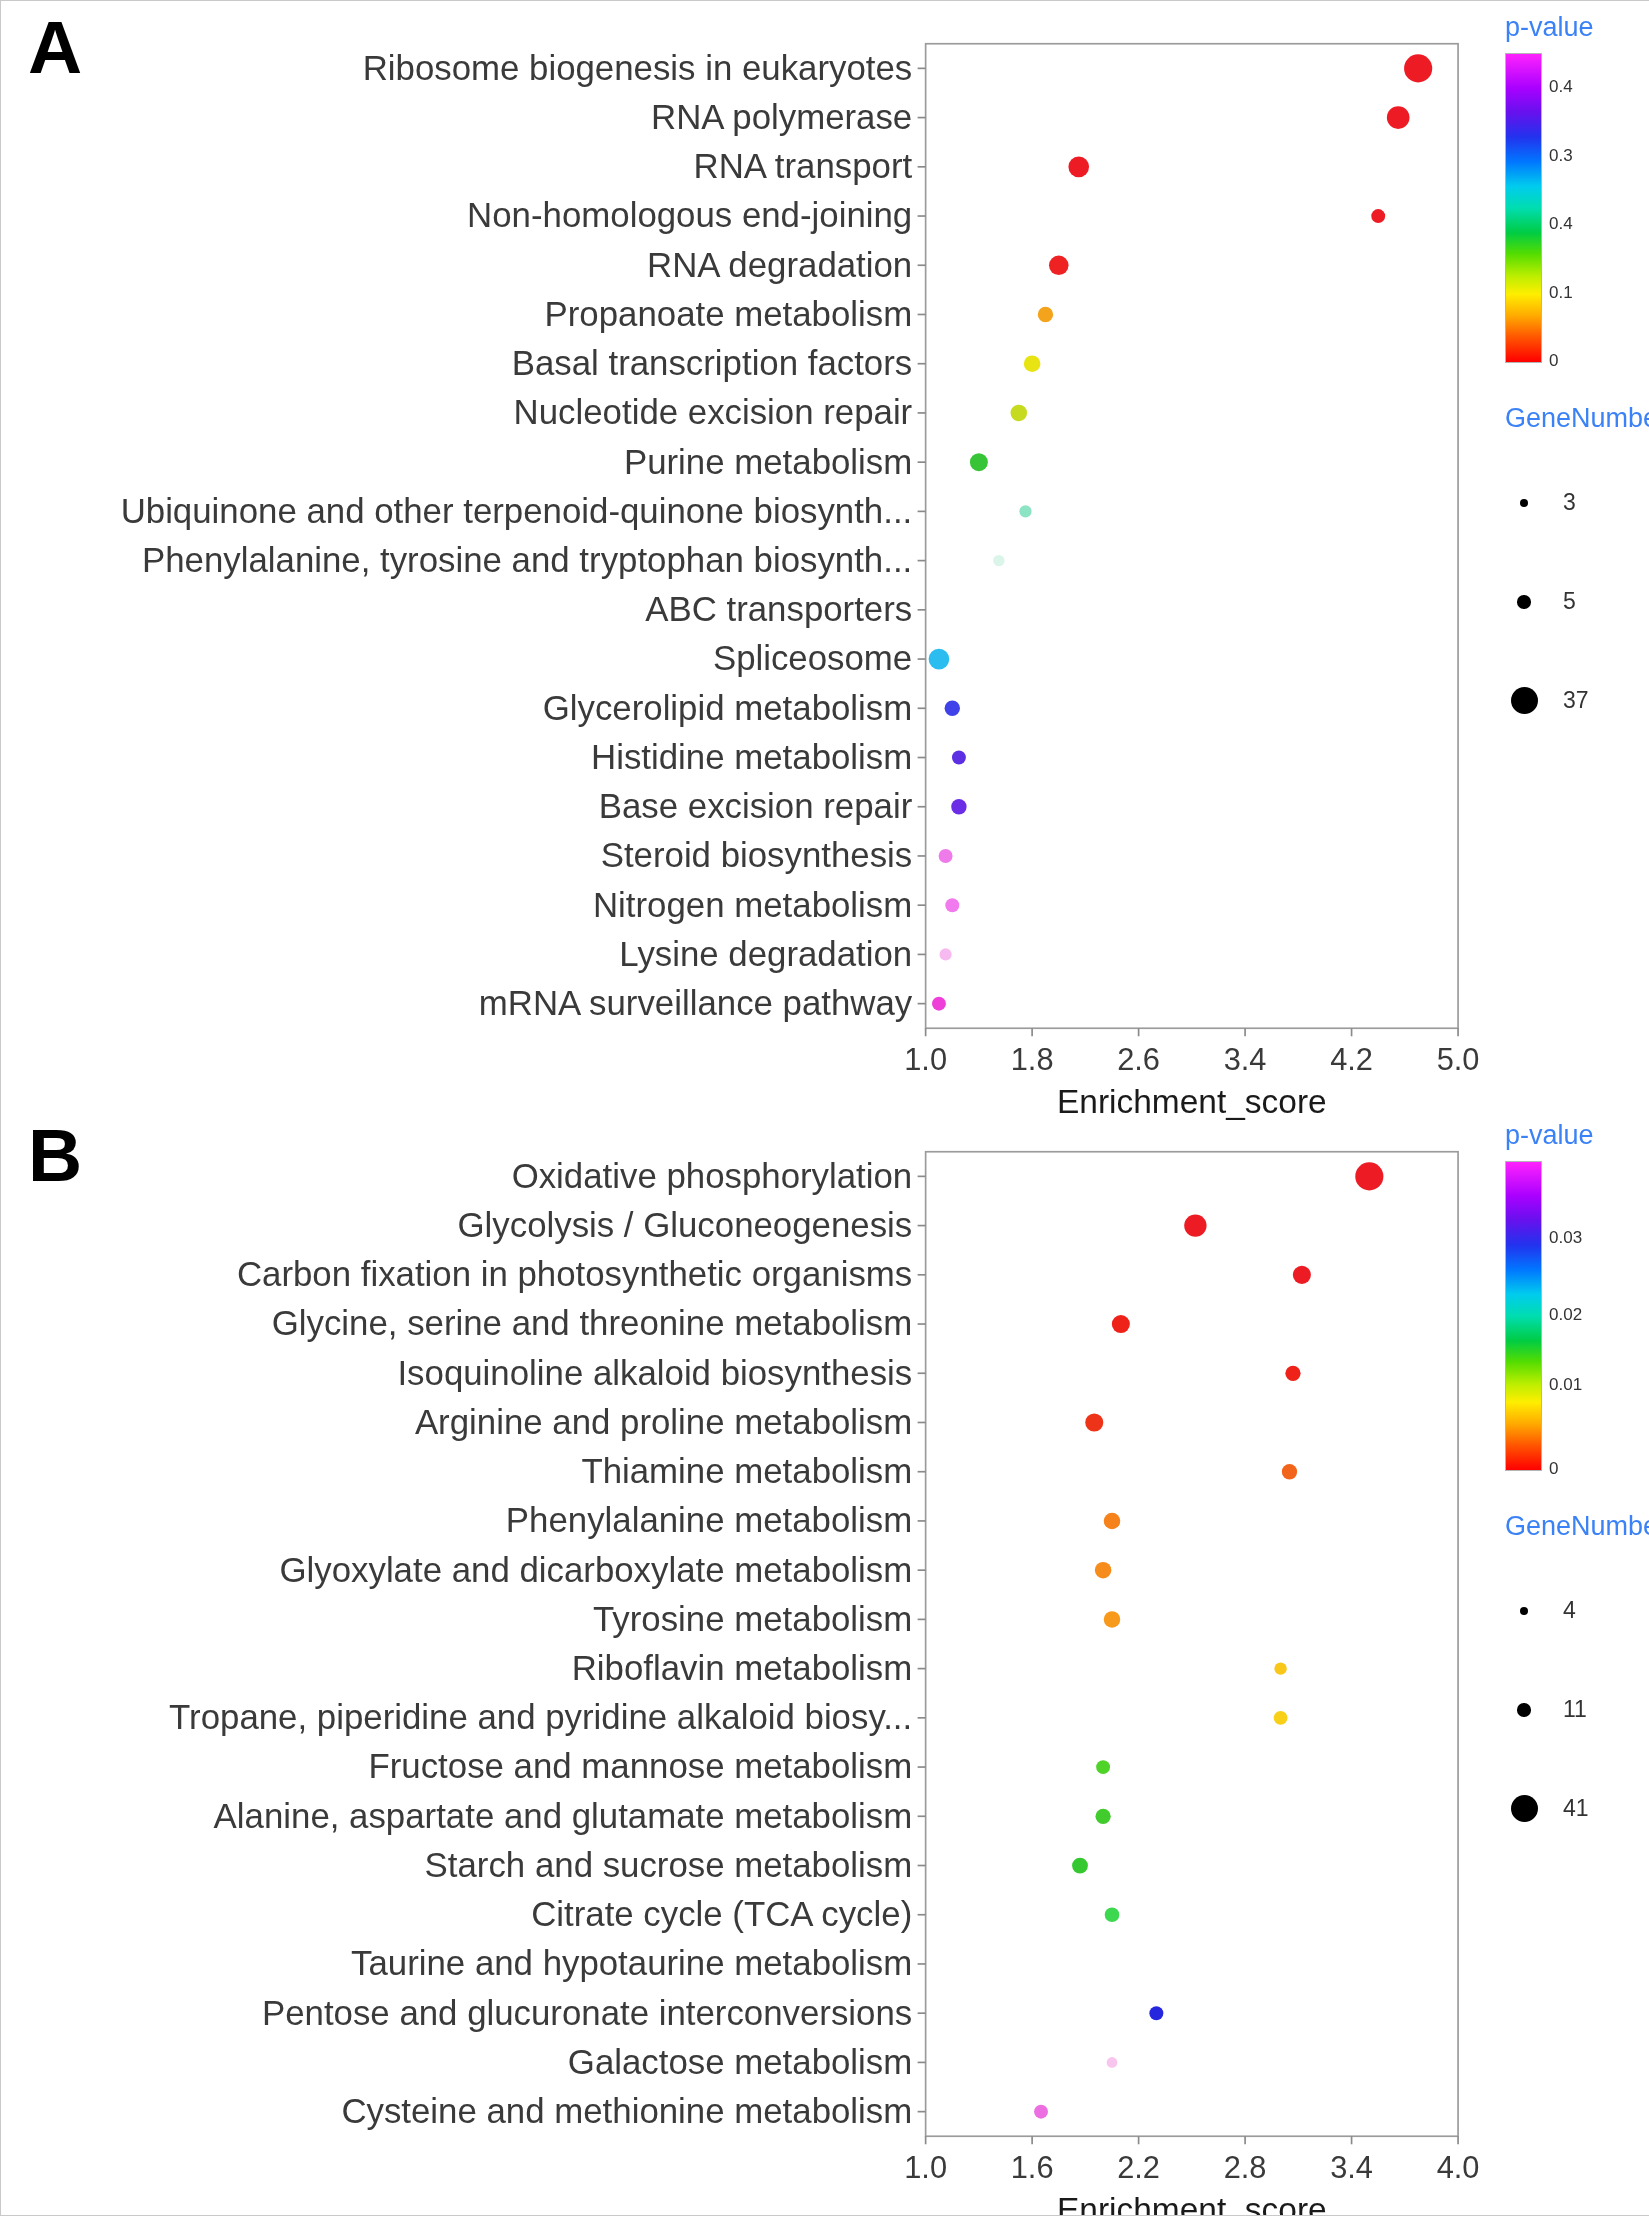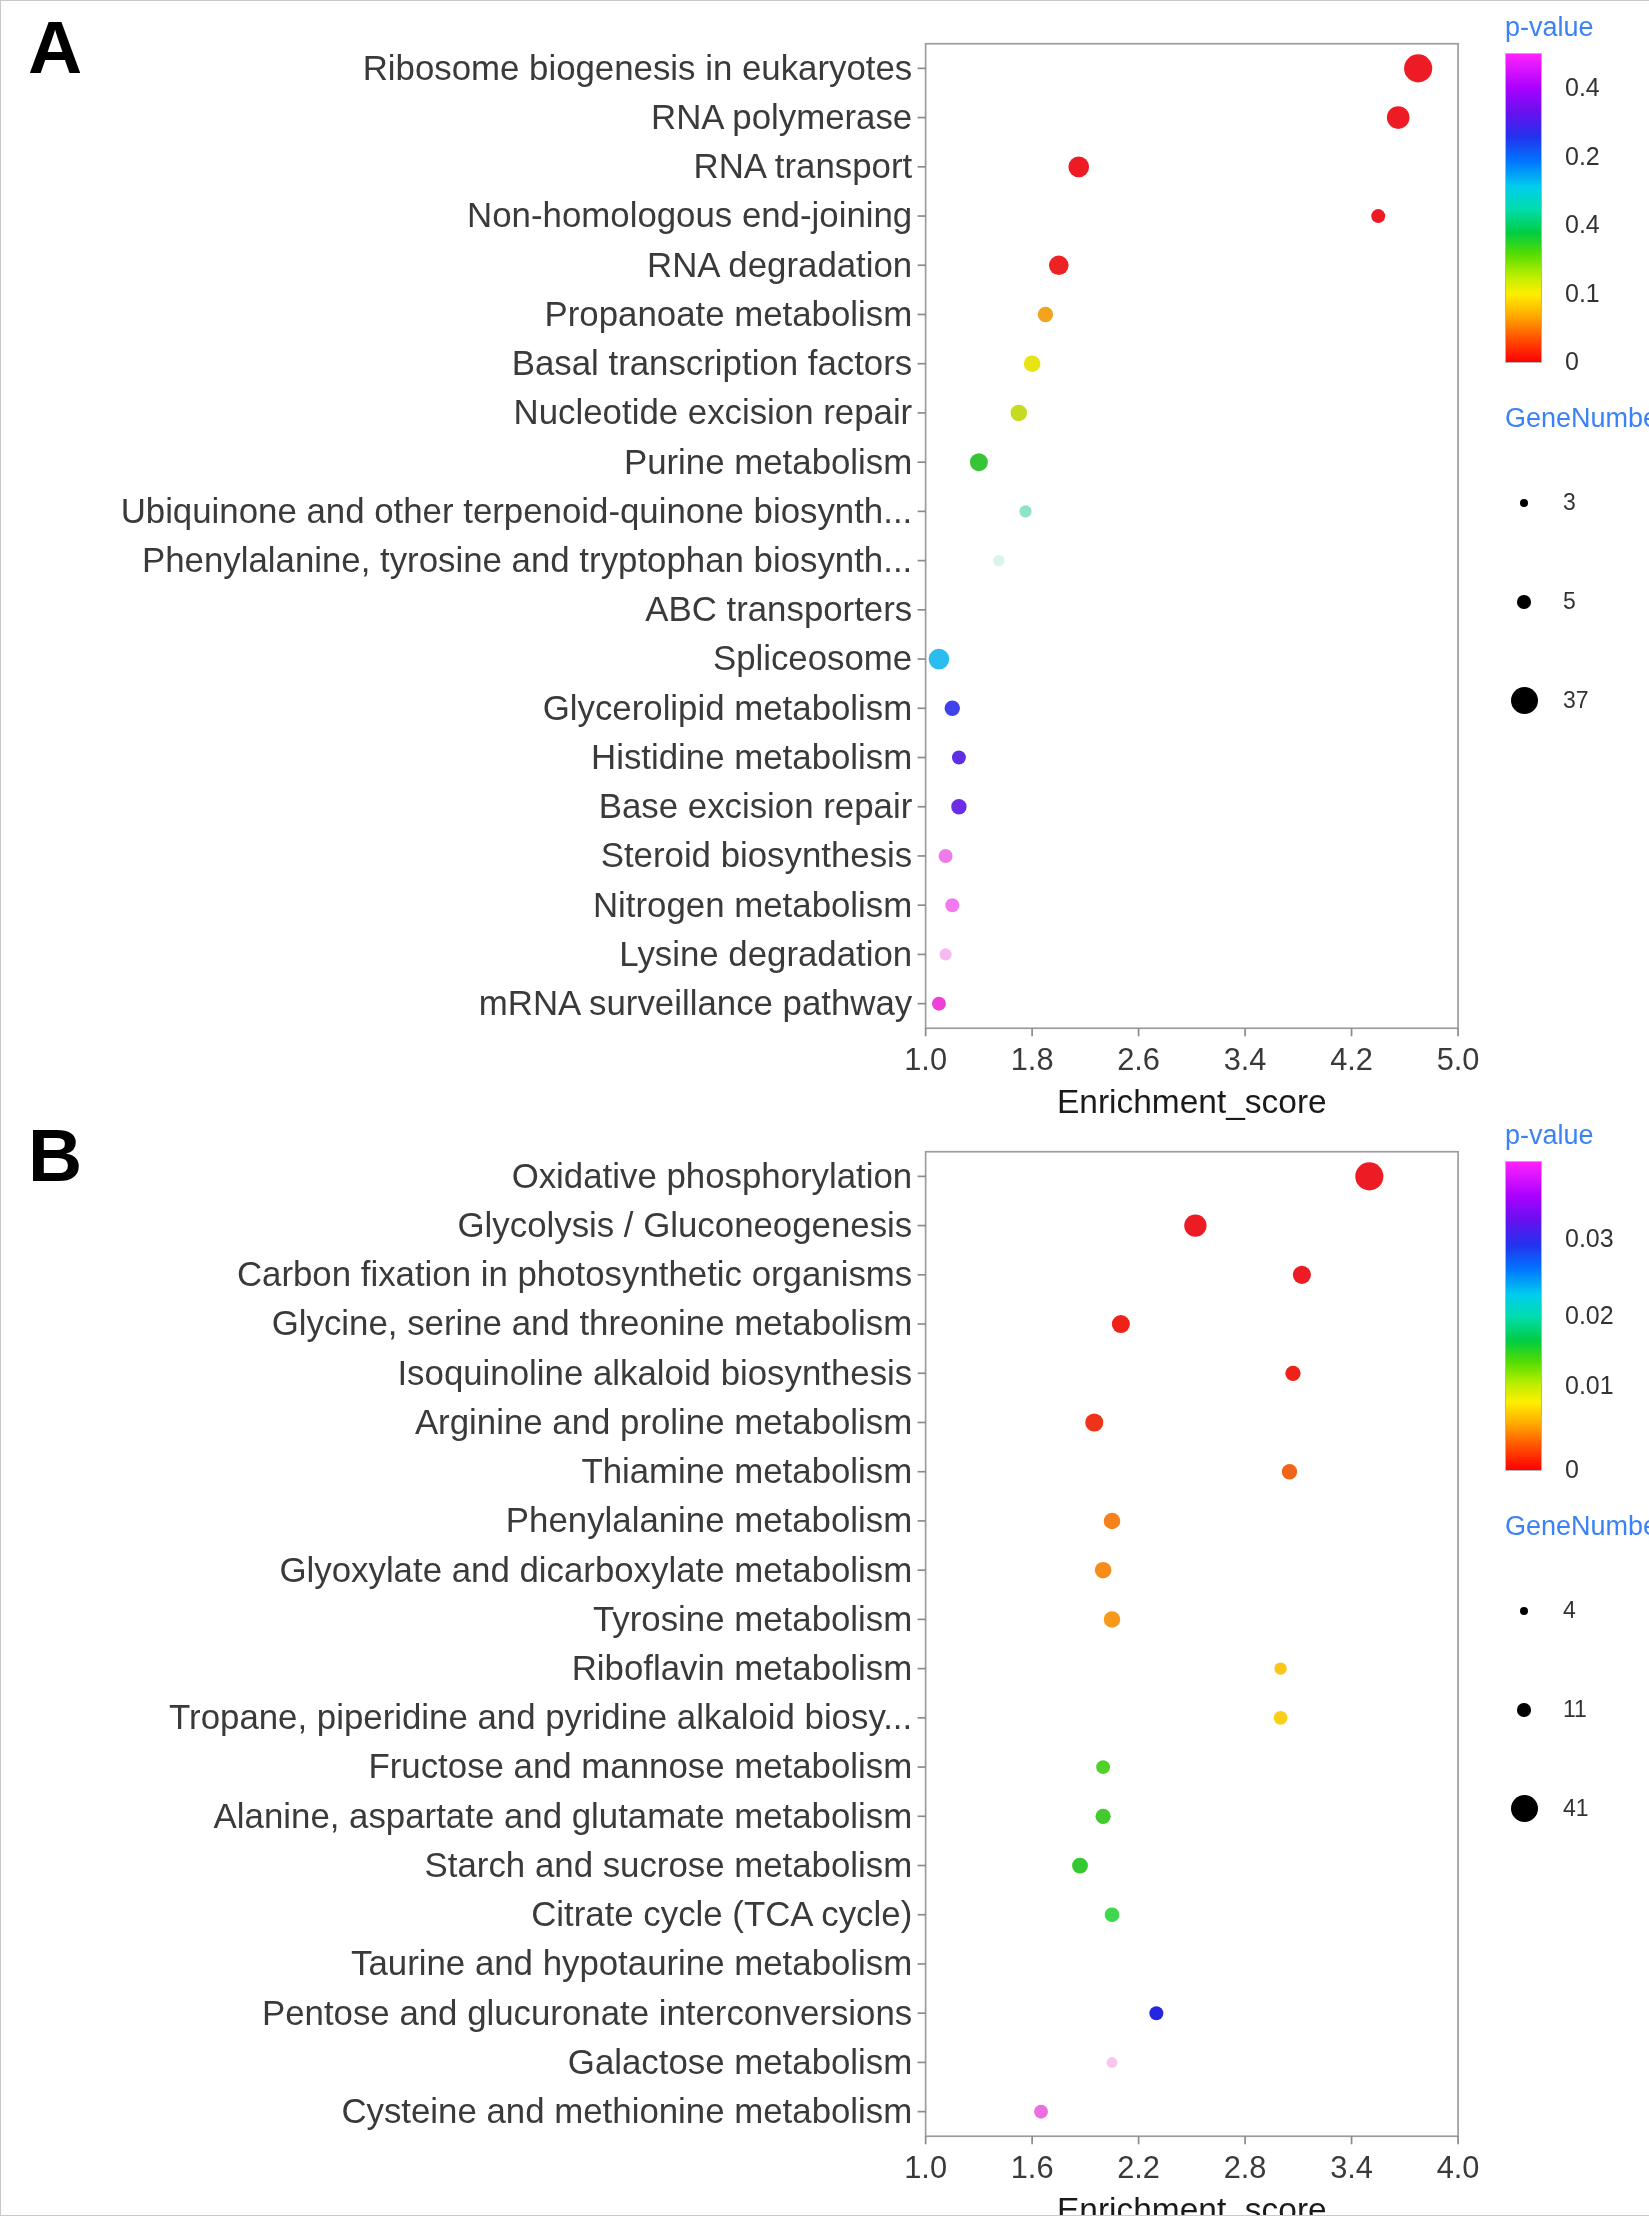--- a/index.html
+++ b/index.html
@@ -7,21 +7,21 @@
   .panel{position:absolute;left:0;width:1650px;height:1104px;}
   #panel-0{top:4px;}
   #panel-1{top:1112px;}
   .panel-letter{position:absolute;left:27px;top:5.4px;font-size:75px;font-weight:900;color:#000;letter-spacing:-2px;line-height:1;}
   .chart-area{position:absolute;left:0;top:22px;}
   .legend{position:absolute;left:1504px;top:6.7px;width:144px;}
   .legend-title{font-size:27px;color:#3b82f6;white-space:nowrap;}
   .colorbar-wrap{position:relative;margin-top:10.7px;height:318px;}
   .colorbar{position:absolute;left:0;top:0;width:35px;height:308px;border:0.7px solid #b5b5b5;}
   .colorbar-ticks{position:absolute;left:44px;top:0;width:97px;height:308px;}
-  .cb-tick{position:absolute;transform:translateY(-50%);font-size:25px;color:#333;margin-left:16px;}
+  .cb-tick{position:absolute;transform:translateY(-50%);font-size:17px;color:#333;}
   .gn-title{margin-top:32px;}
   .gene-items{margin-top:19px;}
   .gene-row{display:flex;align-items:center;height:99px;}
   .gene-dot-box{width:38px;display:flex;justify-content:center;align-items:center;}
   .gene-dot{background:#000;border-radius:50%;display:block;}
   .gene-label{margin-left:20px;font-size:23px;color:#333;}
   svg text{font-family:"Liberation Sans", sans-serif;}
 </style>
 </head>
 <body>
@@ -104,21 +104,21 @@
           <circle cx="1419.8" cy="1311.3" r="10.4" fill="#f07aee"></circle>
           <circle cx="1409.8" cy="1384.8" r="9.1" fill="#f6b9f0"></circle>
           <circle cx="1399.9" cy="1458.3" r="10.4" fill="#ee40d8"></circle>
         </svg></div>
     <aside class="legend" id="legend-0">
       <div class="legend-title pv-title">p-value</div>
       <div class="colorbar-wrap">
         <div class="colorbar" style="background: linear-gradient(to top, rgb(255, 0, 0) 0%, rgb(255, 85, 0) 8%, rgb(255, 170, 0) 15%, rgb(255, 238, 0) 22%, rgb(187, 238, 0) 28%, rgb(85, 221, 0) 35%, rgb(0, 204, 68) 42%, rgb(0, 221, 176) 50%, rgb(0, 204, 238) 57%, rgb(0, 119, 255) 65%, rgb(34, 51, 238) 73%, rgb(102, 17, 238) 81%, rgb(170, 0, 255) 89%, rgb(255, 34, 255) 100%);"></div>
         <div class="colorbar-ticks">
             <div class="cb-tick" style="top: 34px;">0.4</div>
-            <div class="cb-tick" style="top: 103px;">0.2</div>
+            <div class="cb-tick" style="top: 103px;">0.3</div>
             <div class="cb-tick" style="top: 171px;">0.4</div>
             <div class="cb-tick" style="top: 240px;">0.1</div>
             <div class="cb-tick" style="top: 308px;">0</div>
           </div>
       </div>
       <div class="legend-title gn-title">GeneNumber</div>
       <div class="gene-items">
           <div class="gene-row">
             <span class="gene-dot-box">
               <span class="gene-dot" style="width: 8px; height: 8px;"></span>

